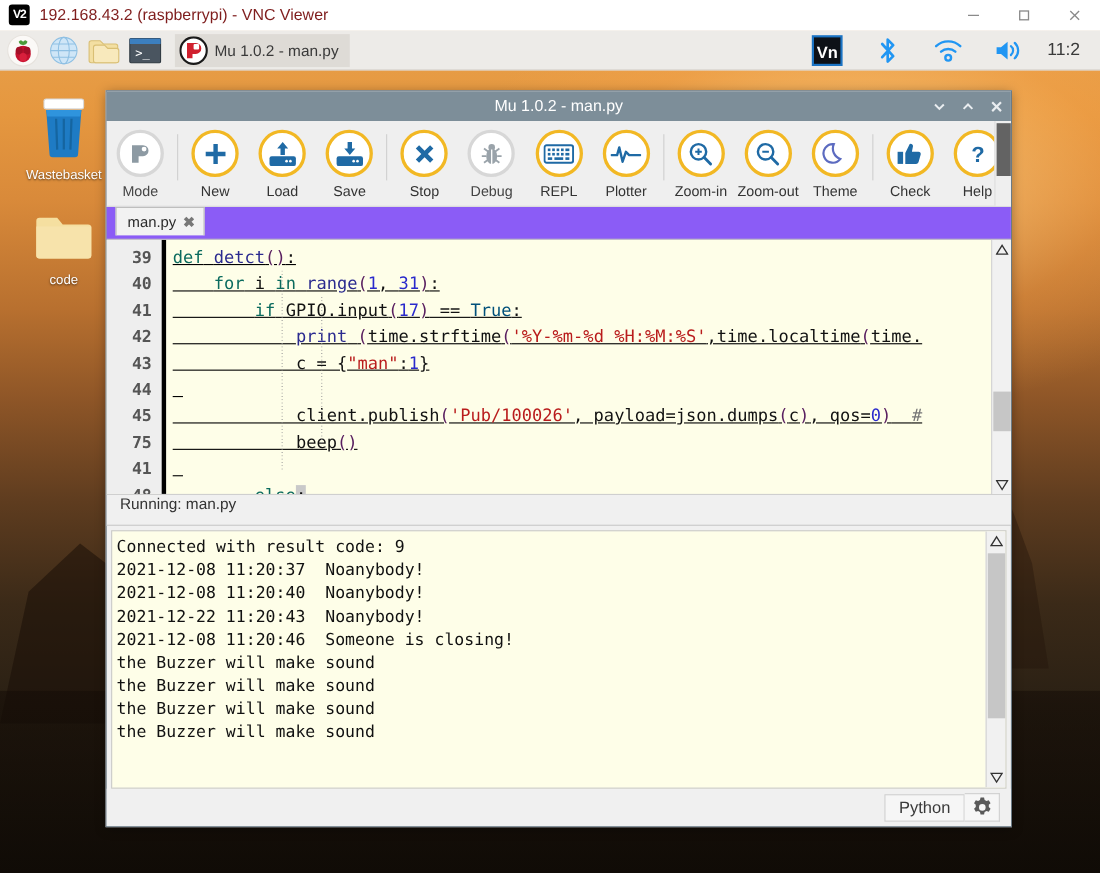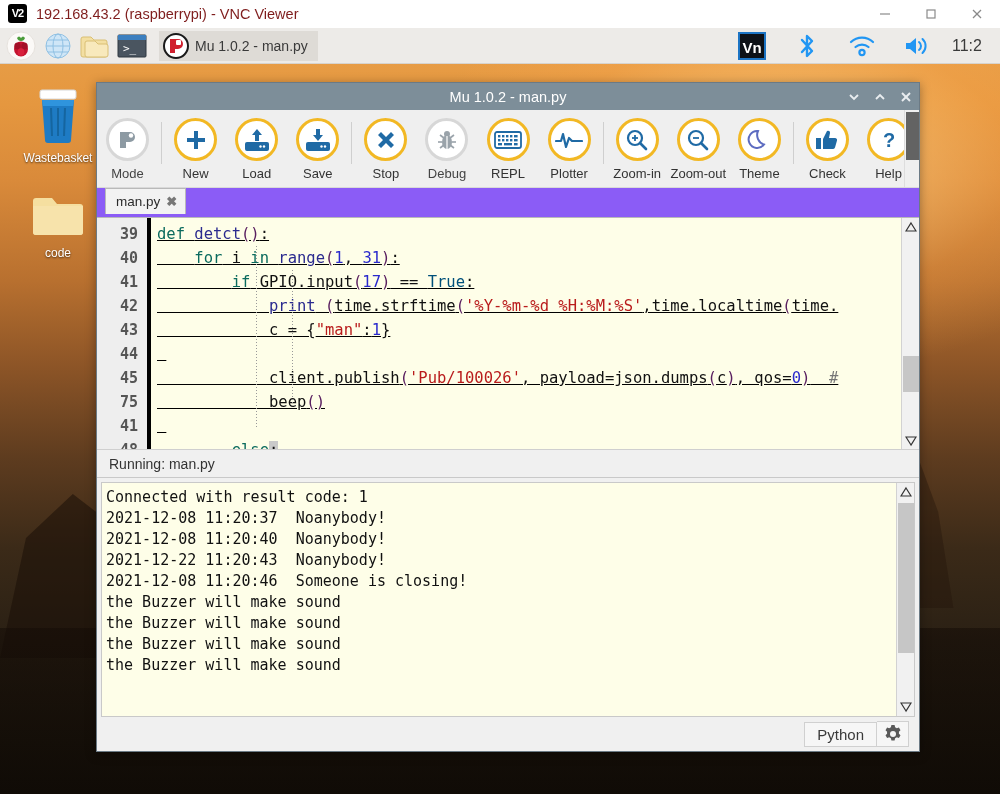--- a/index.html
+++ b/index.html
@@ -175,21 +175,21 @@
   .sel { background:#c9c9c9; }
   .indent-guide { position:absolute; top:4px; width:1px; height:224px;
     background-image:linear-gradient(to bottom, #999 1px, transparent 1px);
     background-size:1px 3px; }
   #ed-scroll { position:absolute; right:0; top:0; width:18px; height:232px;
     background:#f1f1f1; border-left:1px solid #d2d2d2; }
   .sc-arrow { width:18px; height:18px; display:flex; align-items:center; justify-content:center; }
   #ed-thumb { position:absolute; left:1px; top:138px; width:16px; height:36px; background:#c6c6c6; }
 
   
-  #mu-runbar { flex:0 0 28px; background:#f0f0f0; display:flex; align-items:center;
+  #mu-runbar { flex:0 0 28px; background:#f0f0f0; display:flex; 
     padding-left:12px; border-bottom:1px solid #c9c9c9; }
   #mu-runbar span { font-size:14px; color:#333; }
 
   
   #mu-console { flex:1 1 auto; display:flex; background:#fefee8; position:relative;
     margin:4px 4px 0 4px; border:1px solid #c9c9c9; overflow:hidden; }
   #console-text { flex:1; padding:4px 0 0 4px; overflow:hidden; }
   .ol { height:21px; line-height:21px; white-space:pre;
     font-family:"DejaVu Sans Mono", monospace; font-size:15px; color:#111; }
   #cs-scroll { position:absolute; right:0; top:0; width:18px; height:100%;
@@ -576,21 +576,21 @@
         </div>
       </div>
     </div>
 
     <div id="mu-runbar">
       <span>Running: man.py</span>
     </div>
 
     <div id="mu-console">
       <div id="console-text">
-        <div class="ol">Connected with result code: 1</div>
+        <div class="ol">Connected with result code: 9</div>
         <div class="ol">2021-12-08 11:20:37  Noanybody!</div>
         <div class="ol">2021-12-08 11:20:40  Noanybody!</div>
         <div class="ol">2021-12-22 11:20:43  Noanybody!</div>
         <div class="ol">2021-12-08 11:20:46  Someone is closing!</div>
         <div class="ol">the Buzzer will make sound</div>
         <div class="ol">the Buzzer will make sound</div>
         <div class="ol">the Buzzer will make sound</div>
         <div class="ol">the Buzzer will make sound</div>
       </div>
       <div id="cs-scroll">

